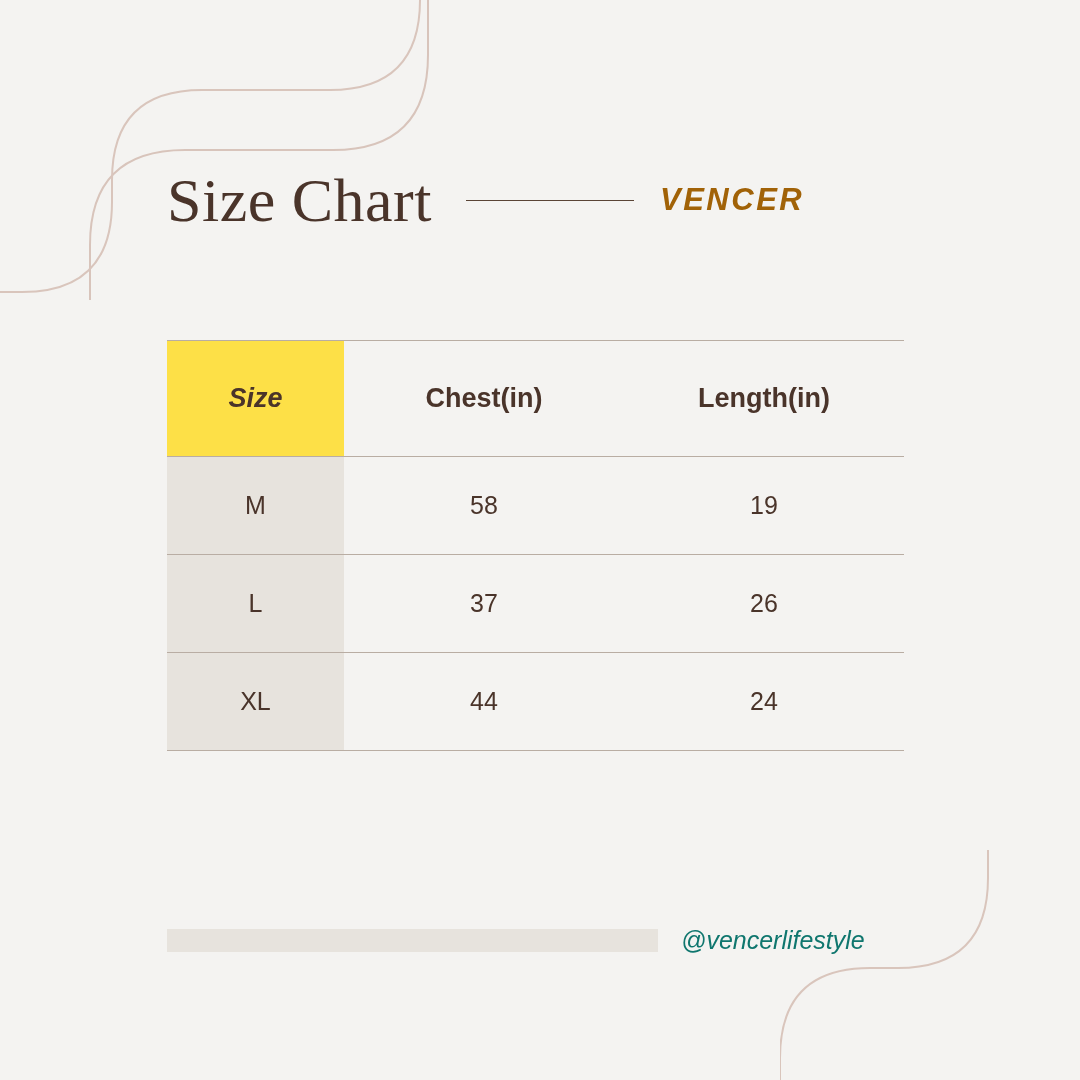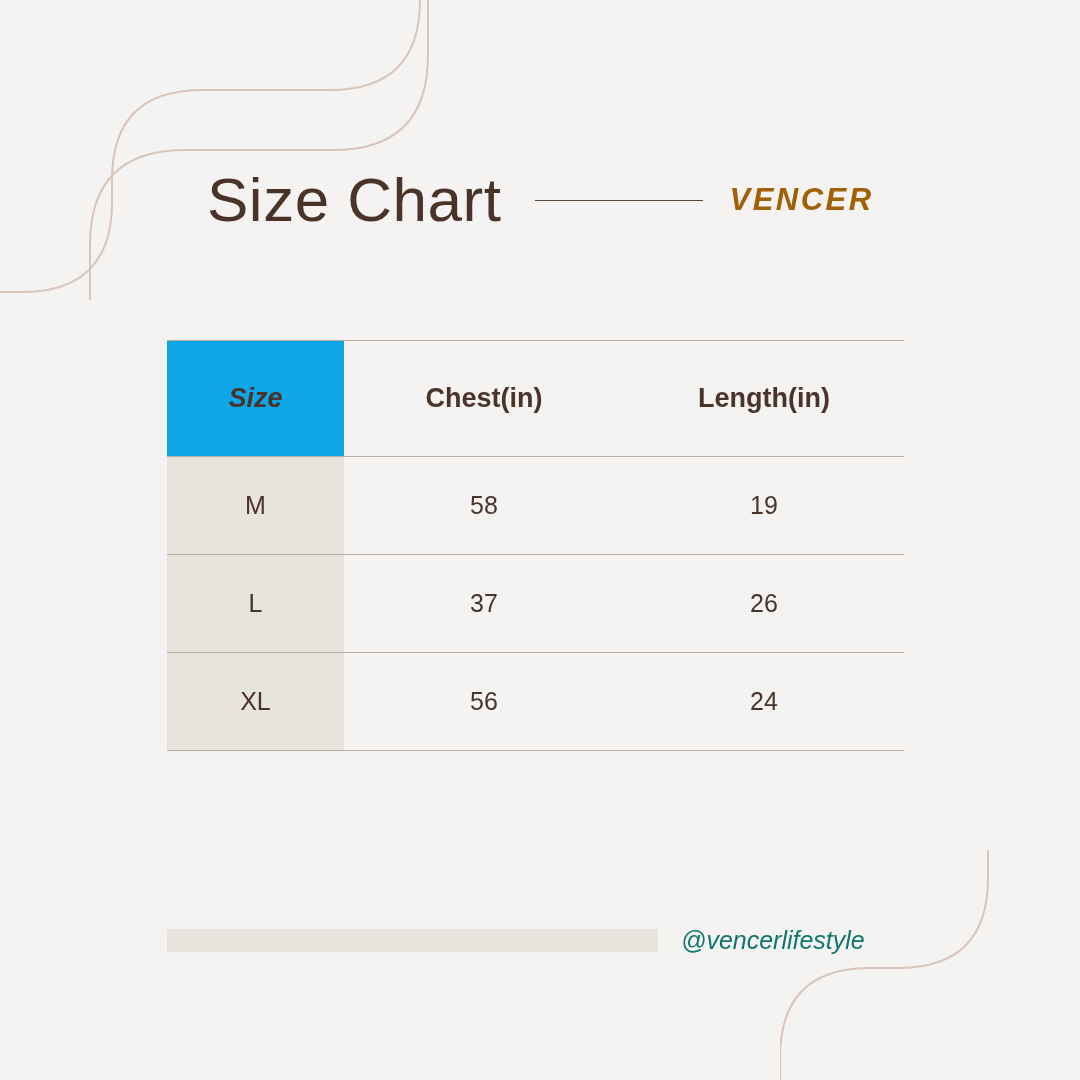--- a/index.html
+++ b/index.html
@@ -33,27 +33,26 @@
   .header {
     position: absolute;
     left: 167px;
     top: 155px;
     width: 745px;
     height: 90px;
     display: flex;
     align-items: center;
   }
   .title {
-    font-family: Liberation Sans, sans-serif;
+    font-family: Liberation Serif, serif;
     font-size: 62px;
     line-height: 1;
     letter-spacing: 0.5px;
     color: #4a342a;
     white-space: nowrap;
-    margin-left: 40px;
   }
   .title-rule {
     flex: 0 0 auto;
     width: 168px;
     height: 1px;
     background: #5a4436;
     margin: 0 26px 0 34px;
   }
   .brand {
     font-family: "Liberation Sans", sans-serif;
@@ -89,21 +88,21 @@
   }
   .size-table thead th {
     height: 115px;
     font-size: 27px;
     font-weight: 700;
     color: #4a342a;
     vertical-align: middle;
   }
   .size-table thead th.col-size {
     font-style: italic;
-    background: #0ea5e9;
+    background: #fde047;
   }
   .size-table tbody td {
     height: 97px;
     font-size: 25px;
     font-weight: 400;
     color: #4a342a;
     vertical-align: middle;
   }
   .size-table tbody td.col-size {
     background: #e7e3dd;
@@ -177,21 +176,21 @@
           <td>58</td>
           <td>19</td>
         </tr>
         <tr>
           <td class="col-size">L</td>
           <td>37</td>
           <td>26</td>
         </tr>
         <tr>
           <td class="col-size">XL</td>
-          <td>56</td>
+          <td>44</td>
           <td>24</td>
         </tr>
       </tbody>
     </table>
   </div>
 
   <div class="footer">
     <div class="footer-bar"></div>
     <div class="handle">@vencerlifestyle</div>
   </div>

